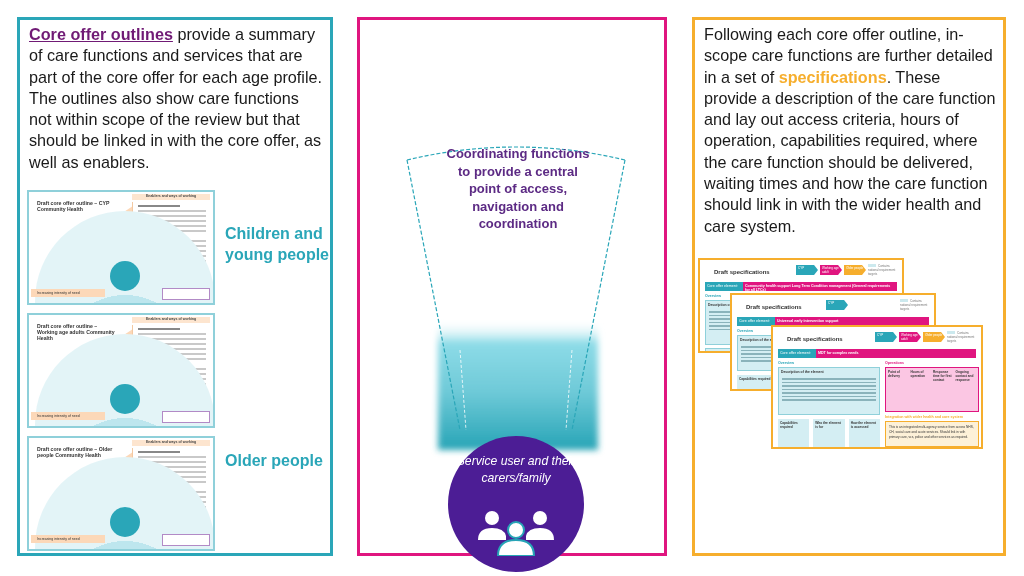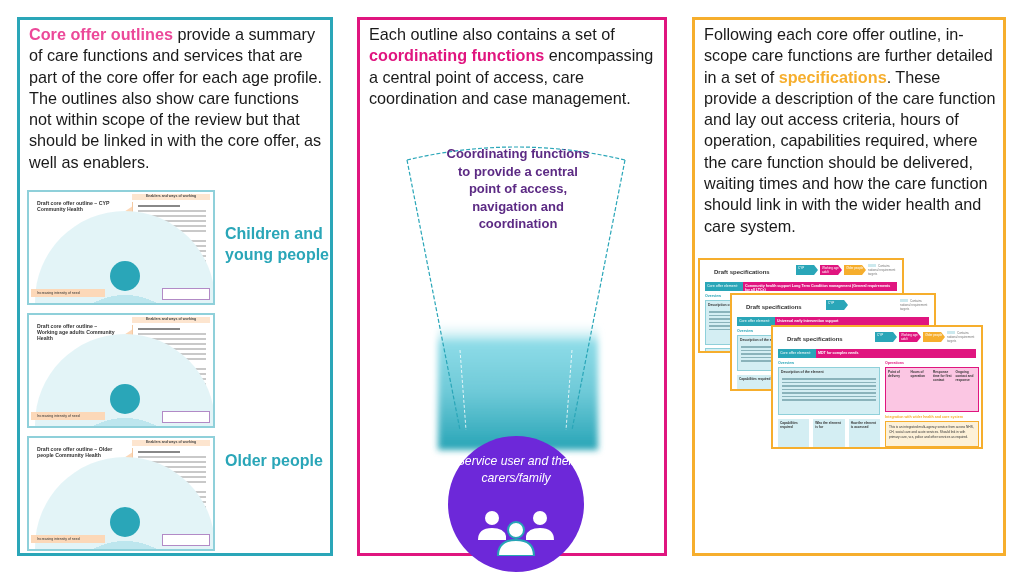--- a/index.html
+++ b/index.html
@@ -5,21 +5,21 @@
   * { box-sizing: border-box; margin: 0; padding: 0; }
   html, body { width: 1024px; height: 576px; background: #ffffff; overflow: hidden; }
   body { position: relative; font-family: "Liberation Sans", "DejaVu Sans", sans-serif; color: #1a1a1a; }
 
   .panel { position: absolute; top: 17px; height: 539px; border: 3px solid; background: #fff; }
   #panel-left { left: 17px; width: 316px; border-color: #2aa6b8; }
   #panel-mid { left: 357px; width: 310px; border-color: #e0157f; }
   #panel-right { left: 692px; width: 314px; border-color: #f6ae2d; }
 
   .lead { position: absolute; left: 9px; top: 4px; right: 6px; font-size: 16.2px; line-height: 21.3px; color: #1a1a1a; }
-  .hl-teal { color: #ec4899; font-weight: bold; }
+  .hl-teal { color: #701a75; font-weight: bold; text-decoration: underline; }
   .hl-pink { color: #e0157f; font-weight: bold; }
   .hl-orange { color: #f6ae2d; font-weight: bold; }
 
   
   .thumb { position: absolute; left: 7px; width: 188px; height: 115px; border: 2px solid #8fd0da; background: #fff; overflow: hidden; }
   .thumb .t-title { position: absolute; left: 8px; top: 8px; font-size: 5.2px; font-weight: bold; color: #333; width: 80px; line-height: 6px; }
   .thumb .t-enablers { position: absolute; right: 3px; top: 2px; width: 78px; height: 6px; background: #fde5cf; font-size: 3.5px; text-align: center; color: #444; font-weight: bold; }
   .thumb .t-wedge { position: absolute; left: 40px; top: 10px; width: 0; height: 0; border-left: 70px solid transparent; border-bottom: 46px solid #fcd8b8; }
   .thumb .t-side { position: absolute; right: 3px; top: 10px; width: 78px; height: 93px; background: #fff; border-left: 1px solid #f3c9a2; }
   .thumb .t-side i { display: block; height: 2px; background: #c9c9c9; margin: 3px 4px 0 5px; }
@@ -27,21 +27,21 @@
   .thumb .t-arc { position: absolute; left: 6px; bottom: -58px; width: 180px; height: 150px; border-radius: 90px 90px 0 0; background: radial-gradient(circle at 50% 100%, #2aa6b8 0 22px, #8ed3df 22px 44px, #bde6ee 44px 66px, #e3f4f7 66px 90px); }
   .thumb .t-center { position: absolute; left: 81px; bottom: 12px; width: 30px; height: 30px; border-radius: 50%; background: #2aa6b8; }
   .thumb .t-arrow { position: absolute; left: 2px; bottom: 6px; width: 74px; height: 8px; background: #fcd8b8; font-size: 3.5px; color: #333; padding-left: 6px; line-height: 8px; }
   .thumb .t-legend { position: absolute; right: 3px; bottom: 3px; width: 48px; height: 12px; border: 1px solid #b28ac6; background: #fff; }
 
   .age-label { position: absolute; left: 205px; font-size: 16px; line-height: 21px; font-weight: bold; color: #2aa6b8; }
 
   
   #coord-shape { position: absolute; left: 40px; top: 120px; }
   .coord-text { position: absolute; left: 84px; top: 125px; width: 148px; text-align: center; font-size: 13px; line-height: 17.5px; font-weight: bold; color: #5c2a84; }
-  #service-circle { position: absolute; left: 88px; top: 416px; width: 136px; height: 136px; border-radius: 50%; background: #6d28d9; }
+  #service-circle { position: absolute; left: 88px; top: 416px; width: 136px; height: 136px; border-radius: 50%; background: #4c1d95; }
   .service-text { position: absolute; left: 0; top: 17px; width: 100%; text-align: center; font-size: 12.2px; font-style: italic; color: #ffffff; line-height: 16.5px; }
   .people-icon { position: absolute; left: 30px; top: 72px; width: 76px; height: 48px; }
 
   
   .spec { position: absolute; background: #fff; border: 2px solid #f6ae2d; overflow: hidden; }
   .spec .s-title { position: absolute; left: 14px; top: 9px; font-size: 6px; font-weight: bold; color: #333; }
   .spec .s-tabs { position: absolute; right: 4px; top: 4px; display: flex; gap: 2px; align-items: center; }
   .spec .s-tab { height: 10px; width: 22px; font-size: 3px; color: #fff; padding: 1px 2px; clip-path: polygon(0 0, 82% 0, 100% 50%, 82% 100%, 0 100%); }
   .spec .s-tab.cyp { background: #2aa6b8; }
   .spec .s-tab.wa { background: #e0157f; }
@@ -151,21 +151,20 @@
       </div>
     <div class="t-arc"></div>
     <div class="t-center"></div>
     <div class="t-arrow">Increasing intensity of need</div>
     <div class="t-legend"></div>
   </div>
   <div class="age-label" style="top:430px;">Older people</div>
 </div>
 
 <div class="panel" id="panel-mid">
-  <p class="lead"><span>Each outline also contains a set of </span><span class="hl-pink">coordinating functions</span><span> encompassing a central point of access, care coordination and case management.</span></p>
 
   <svg id="coord-shape" width="232" height="320" viewBox="0 0 232 320">
     <defs>
       <linearGradient id="streamGrad" x1="0" y1="0" x2="0" y2="1">
         <stop offset="0" stop-color="#ffffff" stop-opacity="0"></stop>
         <stop offset="0.18" stop-color="#8ddbe7"></stop>
         <stop offset="0.55" stop-color="#6fcad8"></stop>
         <stop offset="1" stop-color="#27a4b6"></stop>
       </linearGradient>
       <filter id="blur">

